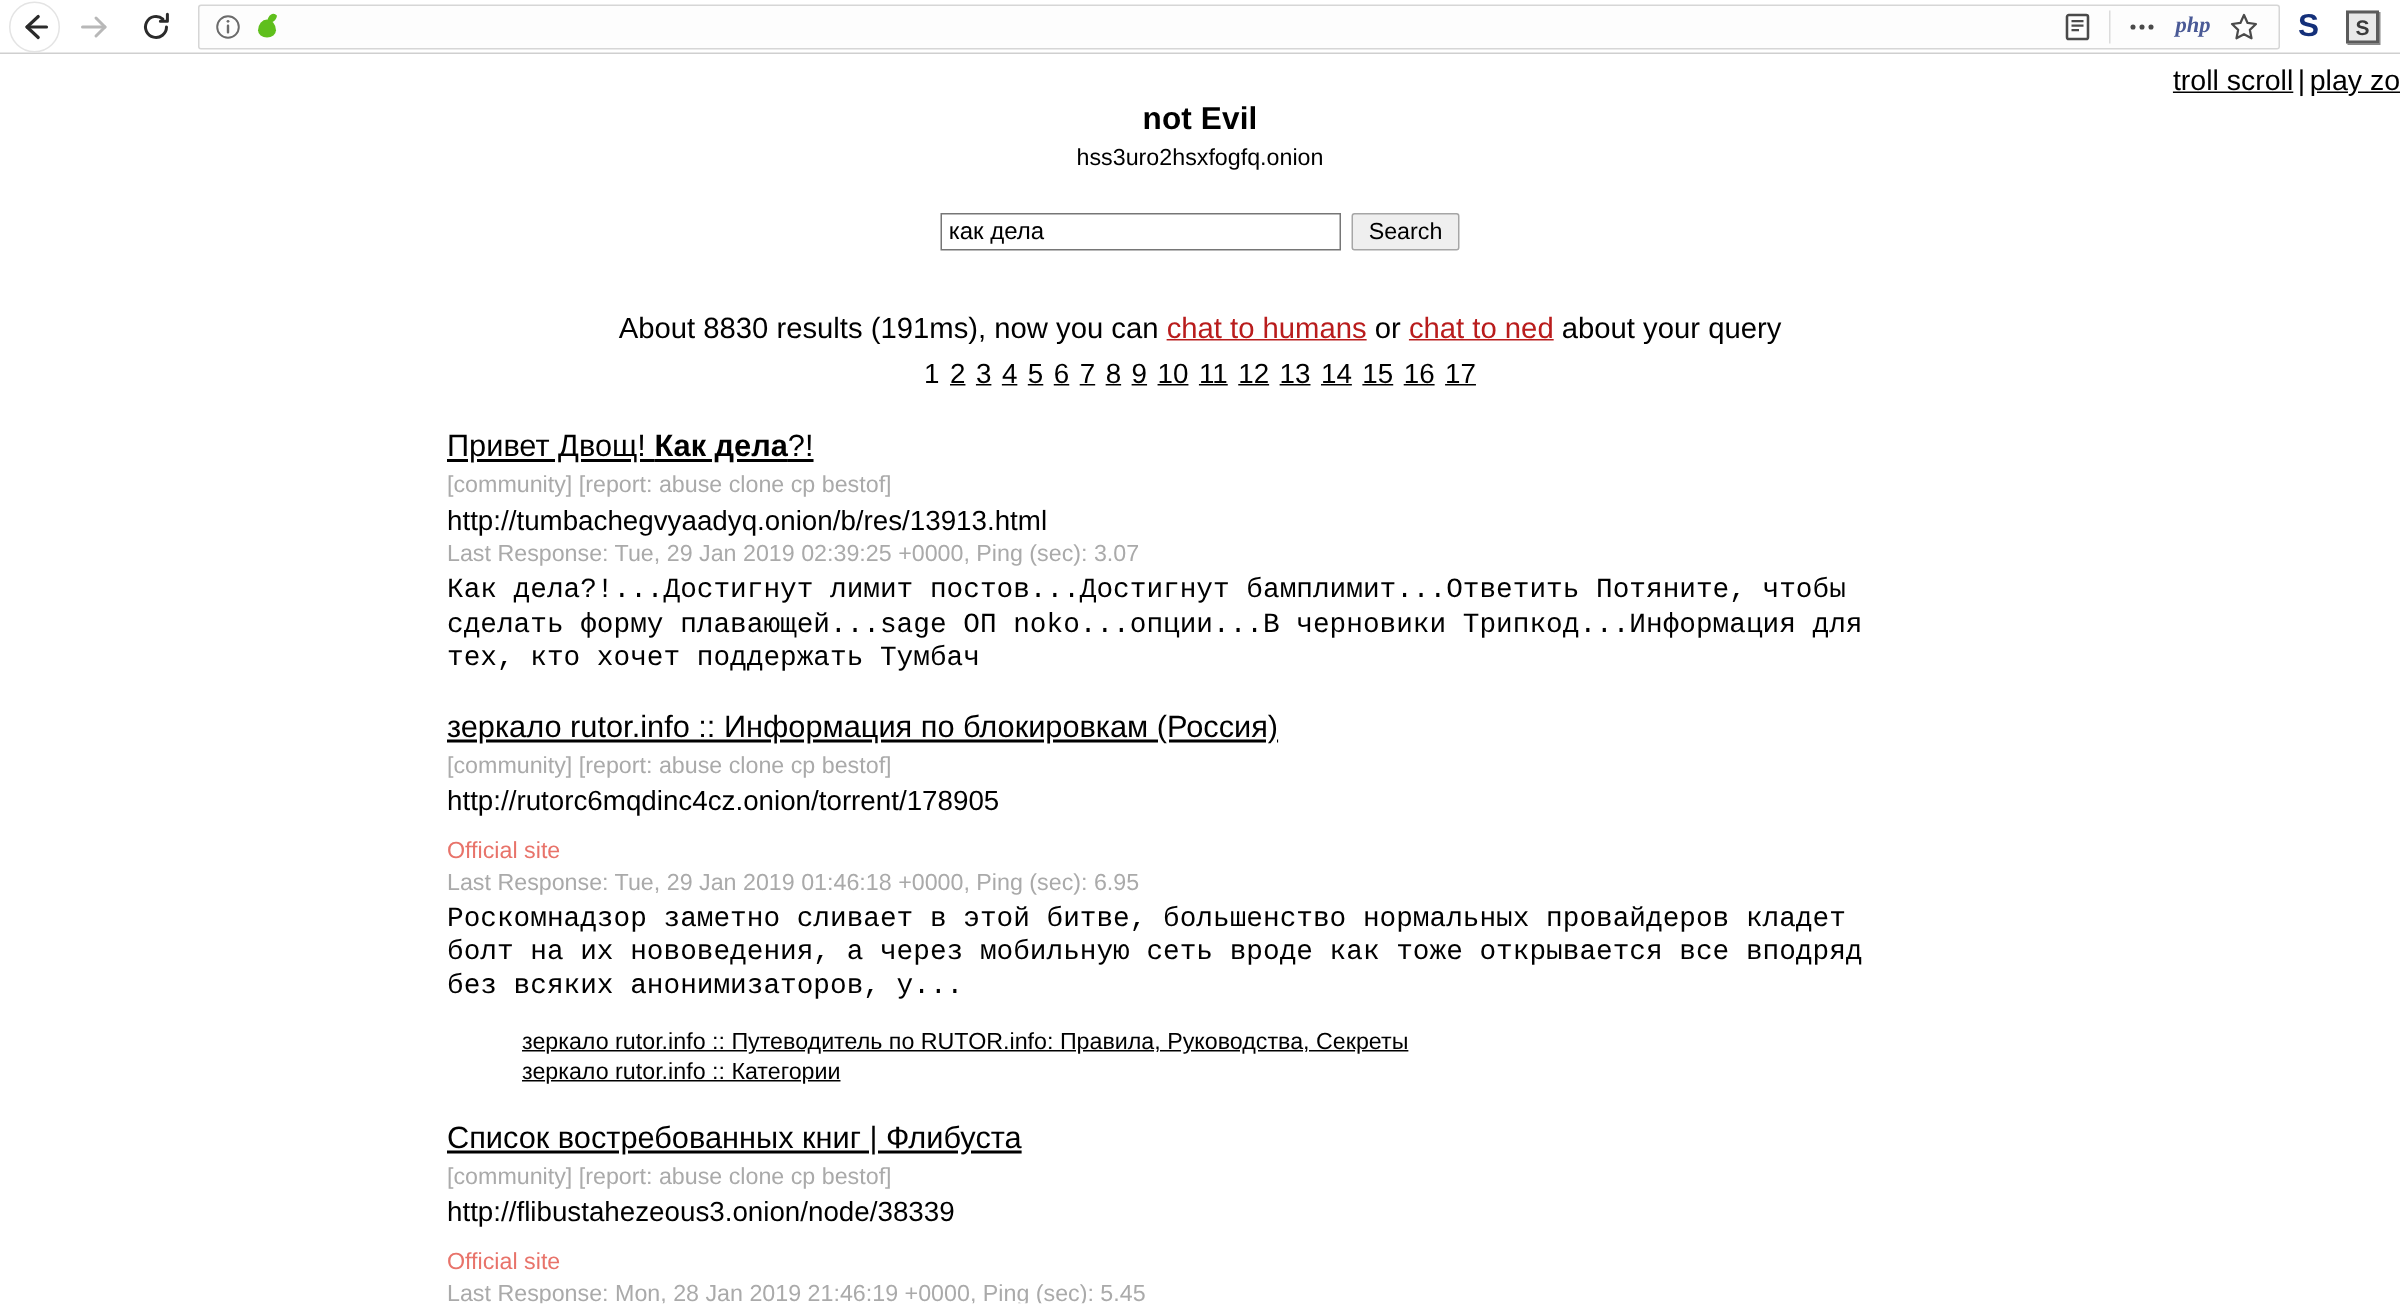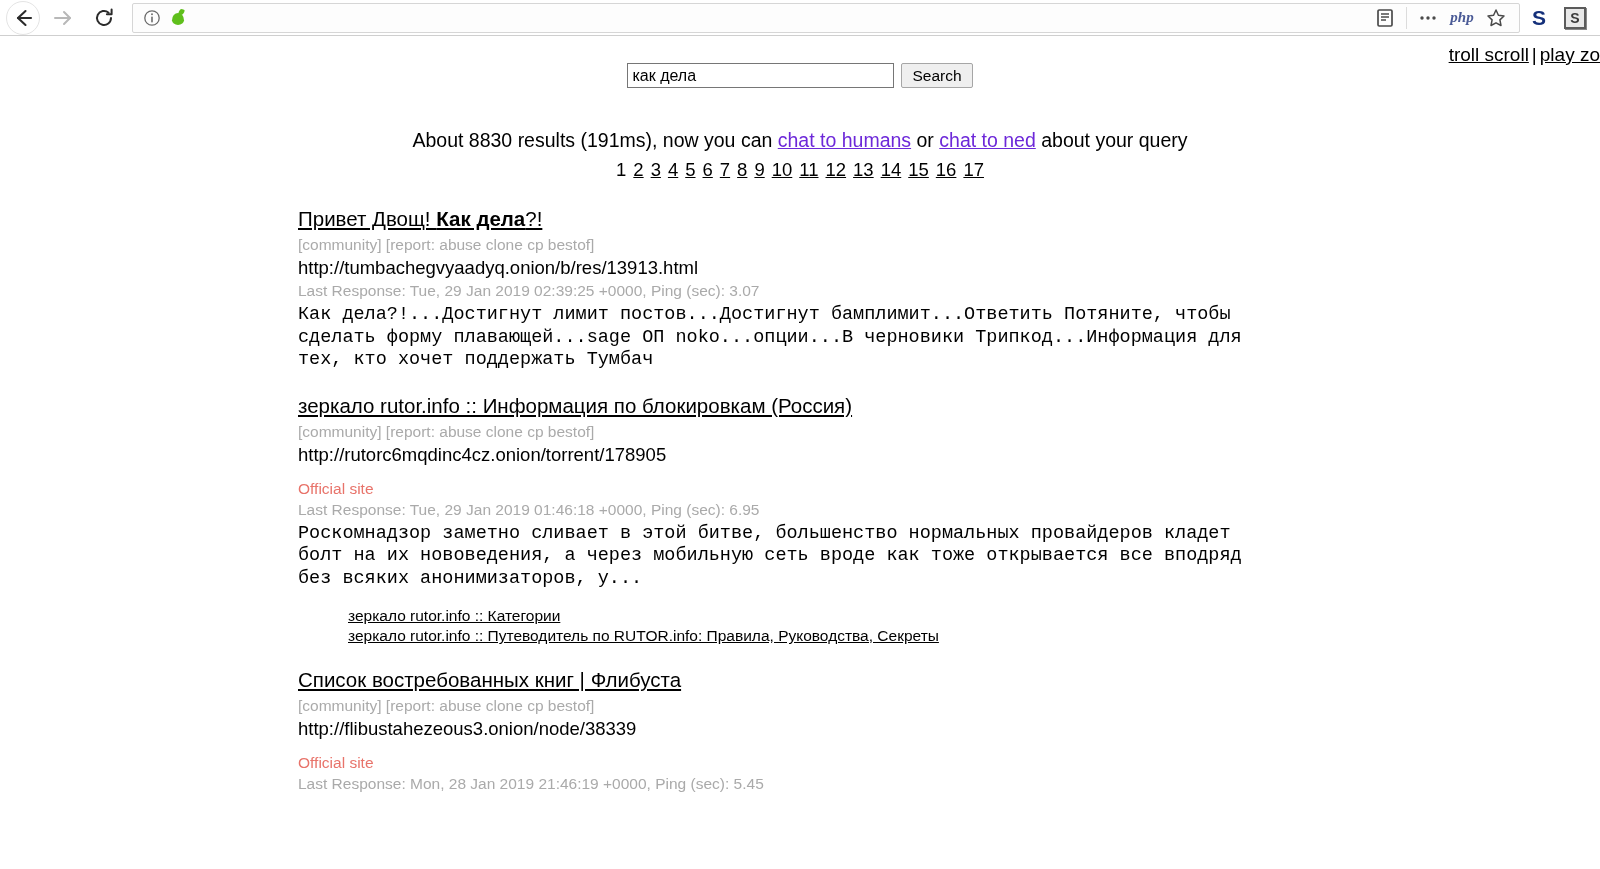--- a/index.html
+++ b/index.html
@@ -231,21 +231,21 @@
     vertical-align: middle;
   }
 
   .results-info {
     margin-top: 41px;
     text-align: center;
     font-family: "Liberation Sans", sans-serif;
     font-size: 19.5px;
     color: #000;
   }
-  .results-info a { color: #6d28d9; text-decoration: underline; }
+  .results-info a { color: #b91c1c; text-decoration: underline; }
 
   .pagination {
     margin-top: 7px;
     text-align: center;
     font-family: "Liberation Sans", sans-serif;
     font-size: 18.5px;
     color: #000;
   }
   .pagination a {
     color: #000;
@@ -391,34 +391,38 @@
     </span>
   </div>
 </div>
 
 <div class="page">
 
   <div class="corner-links">
     <a href="#">troll scroll</a><span class="sep">|</span><a href="#">play zo</a>
   </div>
 
+  <div class="site-header">
+    <div class="site-title">not Evil</div>
+    <div class="site-domain">hss3uro2hsxfogfq.onion</div>
+  </div>
 
   <div class="search-row">
     <input class="search-input" type="text" value="как дела" style="">
     <button class="search-button">Search</button>
   </div>
 
 
   <div class="results-info"><span>About 8830 results (191ms), now you can </span><a href="#">chat to humans</a><span> or </span><a href="#">chat to ned</a><span> about your query</span></div>
 
   <div class="pagination">
     <span class="current">1</span><span id="pagination-links"><a href="#">2</a><a href="#">3</a><a href="#">4</a><a href="#">5</a><a href="#">6</a><a href="#">7</a><a href="#">8</a><a href="#">9</a><a href="#">10</a><a href="#">11</a><a href="#">12</a><a href="#">13</a><a href="#">14</a><a href="#">15</a><a href="#">16</a><a href="#">17</a></span>
   </div>
 
   <div class="results" id="results-container">
       <div class="result"><a href="#" class="result-title"><span>Привет Двощ! </span><b>Как дела</b><span>?!</span></a><div class="result-tags">[community] [report: abuse clone cp bestof]</div><div class="result-url">http://tumbachegvyaadyq.onion/b/res/13913.html</div><div class="result-meta">Last Response: Tue, 29 Jan 2019 02:39:25 +0000, Ping (sec): 3.07</div><div class="result-snippet">Как дела?!...Достигнут лимит постов...Достигнут бамплимит...Ответить Потяните, чтобы сделать форму плавающей...sage ОП noko...опции...В черновики Трипкод...Информация для тех, кто хочет поддержать Тумбач</div></div>
       <div class="result"><a href="#" class="result-title"><span>зеркало rutor.info :: Информация по блокировкам (Россия)</span></a><div class="result-tags">[community] [report: abuse clone cp bestof]</div><div class="result-url">http://rutorc6mqdinc4cz.onion/torrent/178905</div><div class="result-official">Official site</div><div class="result-meta">Last Response: Tue, 29 Jan 2019 01:46:18 +0000, Ping (sec): 6.95</div><div class="result-snippet">Роскомнадзор заметно сливает в этой битве, большенство нормальных провайдеров кладет болт на их нововедения, а через мобильную сеть вроде как тоже открывается все вподряд без всяких анонимизаторов, у...</div><div class="sublinks">
+          <a href="#" class="sublink">зеркало rutor.info :: Путеводитель по RUTOR.info: Правила, Руководства, Секреты</a>
           <a href="#" class="sublink">зеркало rutor.info :: Категории</a>
-          <a href="#" class="sublink">зеркало rutor.info :: Путеводитель по RUTOR.info: Правила, Руководства, Секреты</a>
         </div></div>
       <div class="result"><a href="#" class="result-title"><span>Список востребованных книг | Флибуста</span></a><div class="result-tags">[community] [report: abuse clone cp bestof]</div><div class="result-url">http://flibustahezeous3.onion/node/38339</div><div class="result-official">Official site</div><div class="result-meta">Last Response: Mon, 28 Jan 2019 21:46:19 +0000, Ping (sec): 5.45</div></div>
     </div>
 </div>
 
 </body></html>

